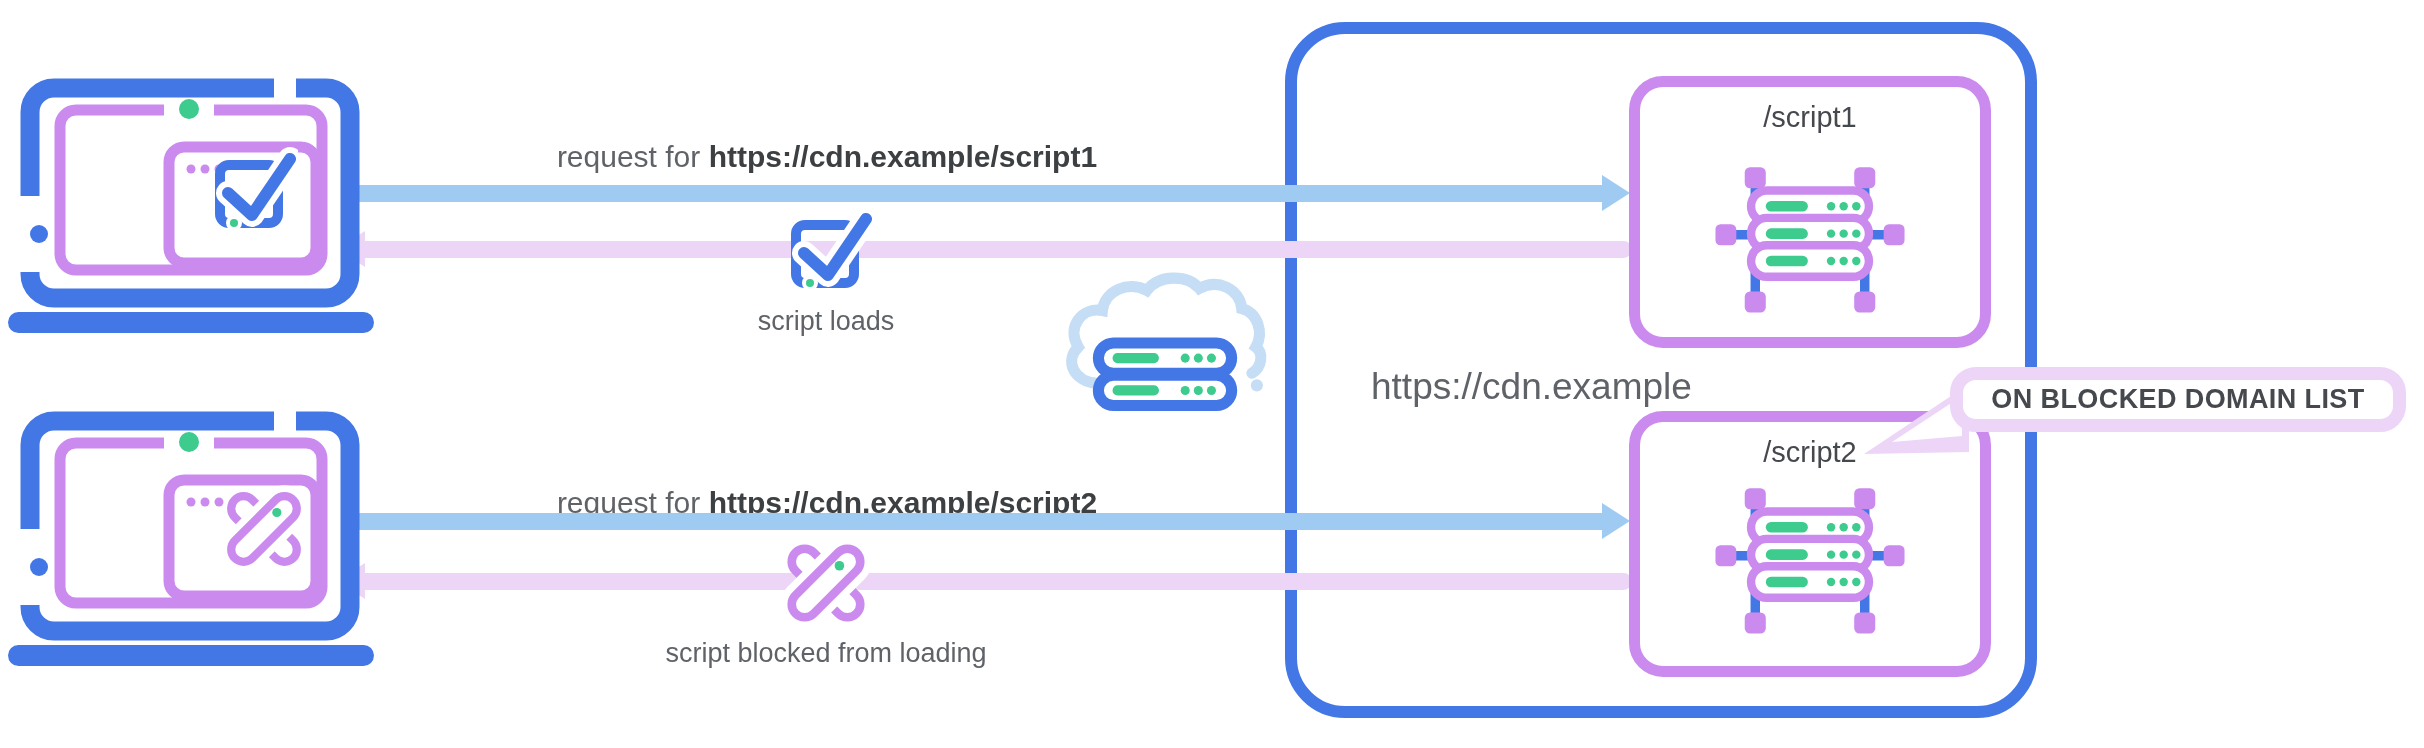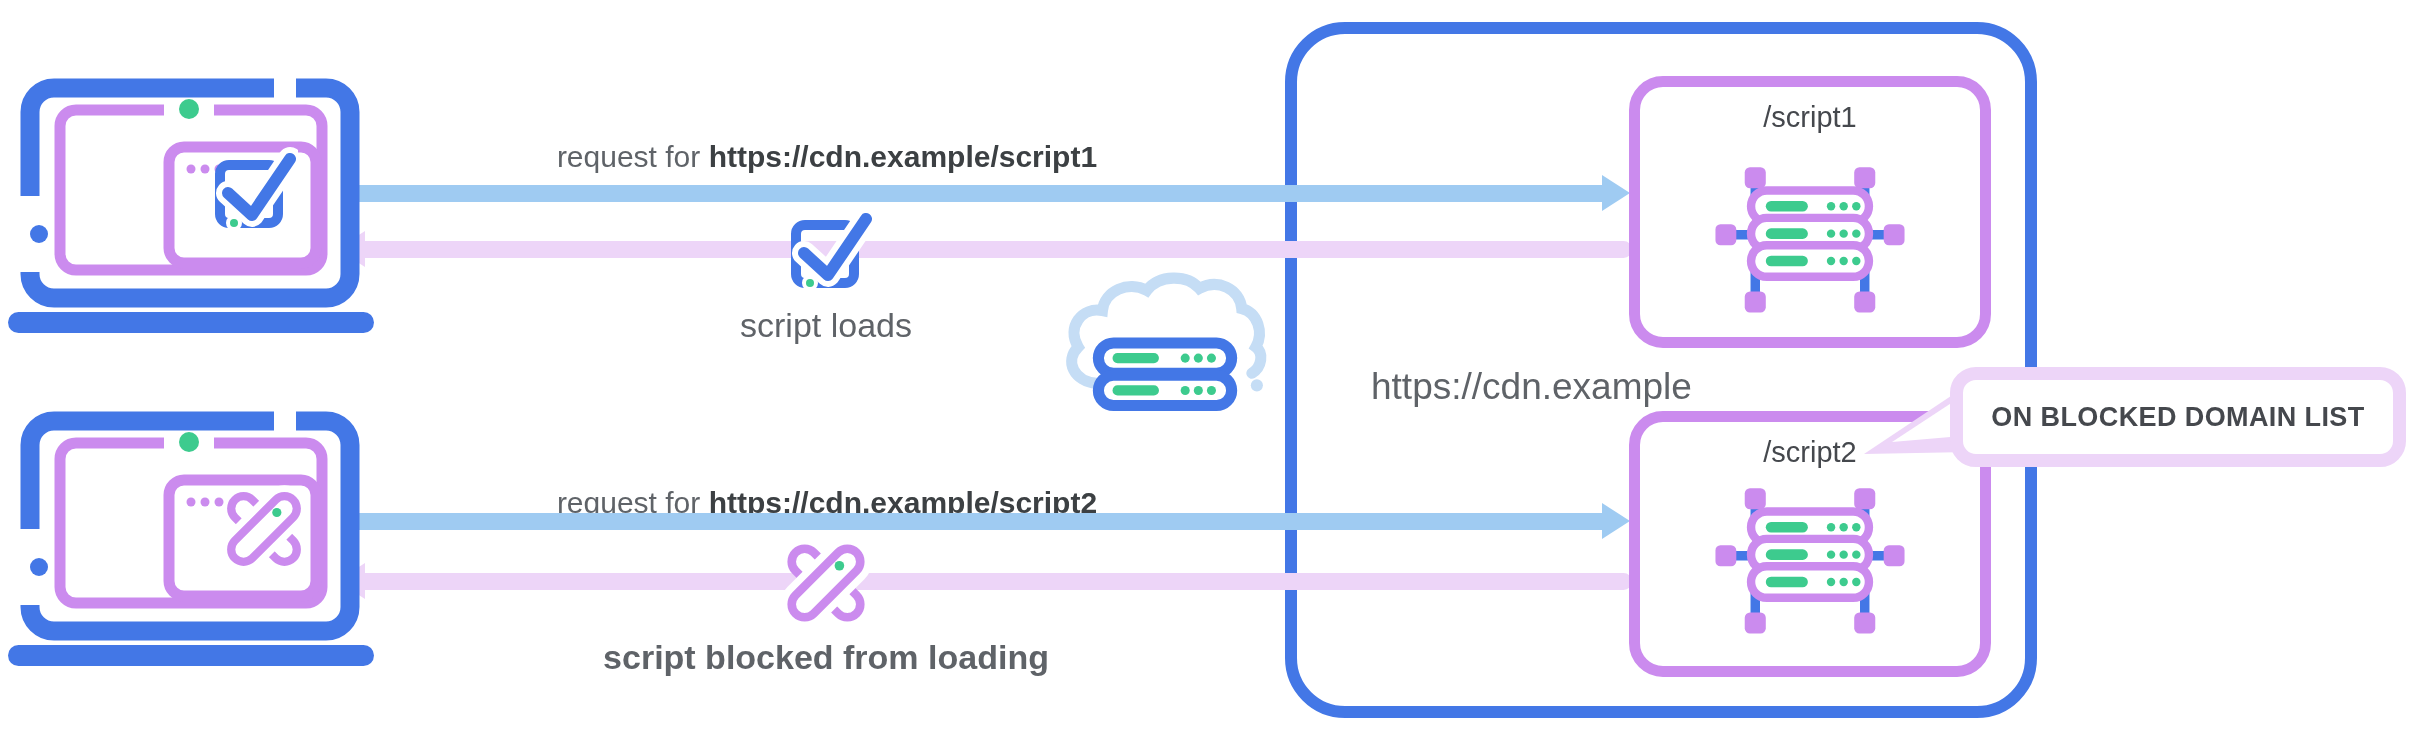--- a/index.html
+++ b/index.html
@@ -16,42 +16,42 @@
   html,body{margin:0;padding:0;background:#fff;}
   #canvas{
     position:relative;width:2424px;height:748px;background:#fff;overflow:hidden;
     font-family:"Liberation Sans","DejaVu Sans",sans-serif;
   }
   .abs{position:absolute;}
   
   .req-text{font-size:30px;color:var(--text-gray);white-space:nowrap;transform:translateX(-50%);z-index:2;}
   .req-prefix{margin-right:.28em;}
   .req-url{font-weight:700;color:var(--text-dark);}
-  .result-text{font-size:34px;color:var(--text-gray);white-space:nowrap;transform:translateX(-50%);z-index:2;}
+  .result-text{font-size:27px;color:var(--text-gray);white-space:nowrap;transform:translateX(-50%);z-index:2;}
   .cdn-label{font-size:37px;color:var(--text-gray);white-space:nowrap;}
   .ep-label{font-size:29px;color:var(--text-callout);white-space:nowrap;transform:translateX(-50%);}
   
   .arrow-line{height:17px;z-index:2;}
   .arrow-line.blue{background:var(--light-blue);border-radius:9px 0 0 9px;}
   .arrow-line.lav{background:var(--lavender);border-radius:0 9px 9px 0;}
   .arrow-head{width:0;height:0;z-index:2;}
   .arrow-head.blue{border-top:18px solid transparent;border-bottom:18px solid transparent;border-left:28px solid var(--light-blue);}
   .arrow-head.lav{border-top:18px solid transparent;border-bottom:18px solid transparent;border-right:28px solid var(--lavender);}
   
   .cdn-box{
     width:752px;height:696px;border:12px solid var(--blue);border-radius:60px;
     box-sizing:border-box;background:transparent;
   }
   .ep-box{
     width:362px;border:11px solid var(--purple);border-radius:34px;
     box-sizing:border-box;background:#fff;z-index:3;
   }
   
   .callout{
-    width:456px;height:100px;border:13px solid var(--lavender);border-radius:26px;
+    width:456px;height:65px;border:13px solid var(--lavender);border-radius:26px;
     box-sizing:border-box;background:#fff;display:flex;align-items:center;justify-content:center;
     z-index:5;
   }
   .callout-label{font-size:27px;font-weight:700;letter-spacing:.4px;color:var(--text-callout);white-space:nowrap;}
   .icon-z{z-index:3;}
   .tail-z{z-index:4;}
   .defs-hidden{position:absolute;width:0;height:0;overflow:hidden;}
 </style>
 </head>
 <body>
@@ -184,21 +184,21 @@
   </div>
   <div class="abs arrow-line blue" style="left:340px;top:513px;width:1262px;"></div>
   <div class="abs arrow-head blue" style="left:1602px;top:503px;"></div>
 
   <div class="abs arrow-line lav" style="left:365px;top:573px;width:1267px;"></div>
   <div class="abs arrow-head lav" style="left:337px;top:563px;"></div>
 
   <svg class="abs icon-z" style="left:780px;top:535px;" width="92" height="96" viewBox="0 0 96 100">
       <use href="#sym-x"></use>
     </svg>
-  <div class="abs result-text" style="left:826px;top:638px;font-weight:bold;">script blocked from loading</div>
+  <div class="abs result-text" style="left:826px;top:638px;">script blocked from loading</div>
 
   <svg class="abs icon-z" style="left:8px;top:78px;" width="366" height="256" viewBox="0 0 366 256">
     <use href="#sym-laptop"></use>
     <use href="#sym-check" x="206" y="67" width="84" height="88"></use>
   </svg>
   <svg class="abs icon-z" style="left:8px;top:411px;" width="366" height="256" viewBox="0 0 366 256">
     <use href="#sym-laptop"></use>
     <use href="#sym-x" x="212" y="72" width="88" height="92"></use>
   </svg>
 

